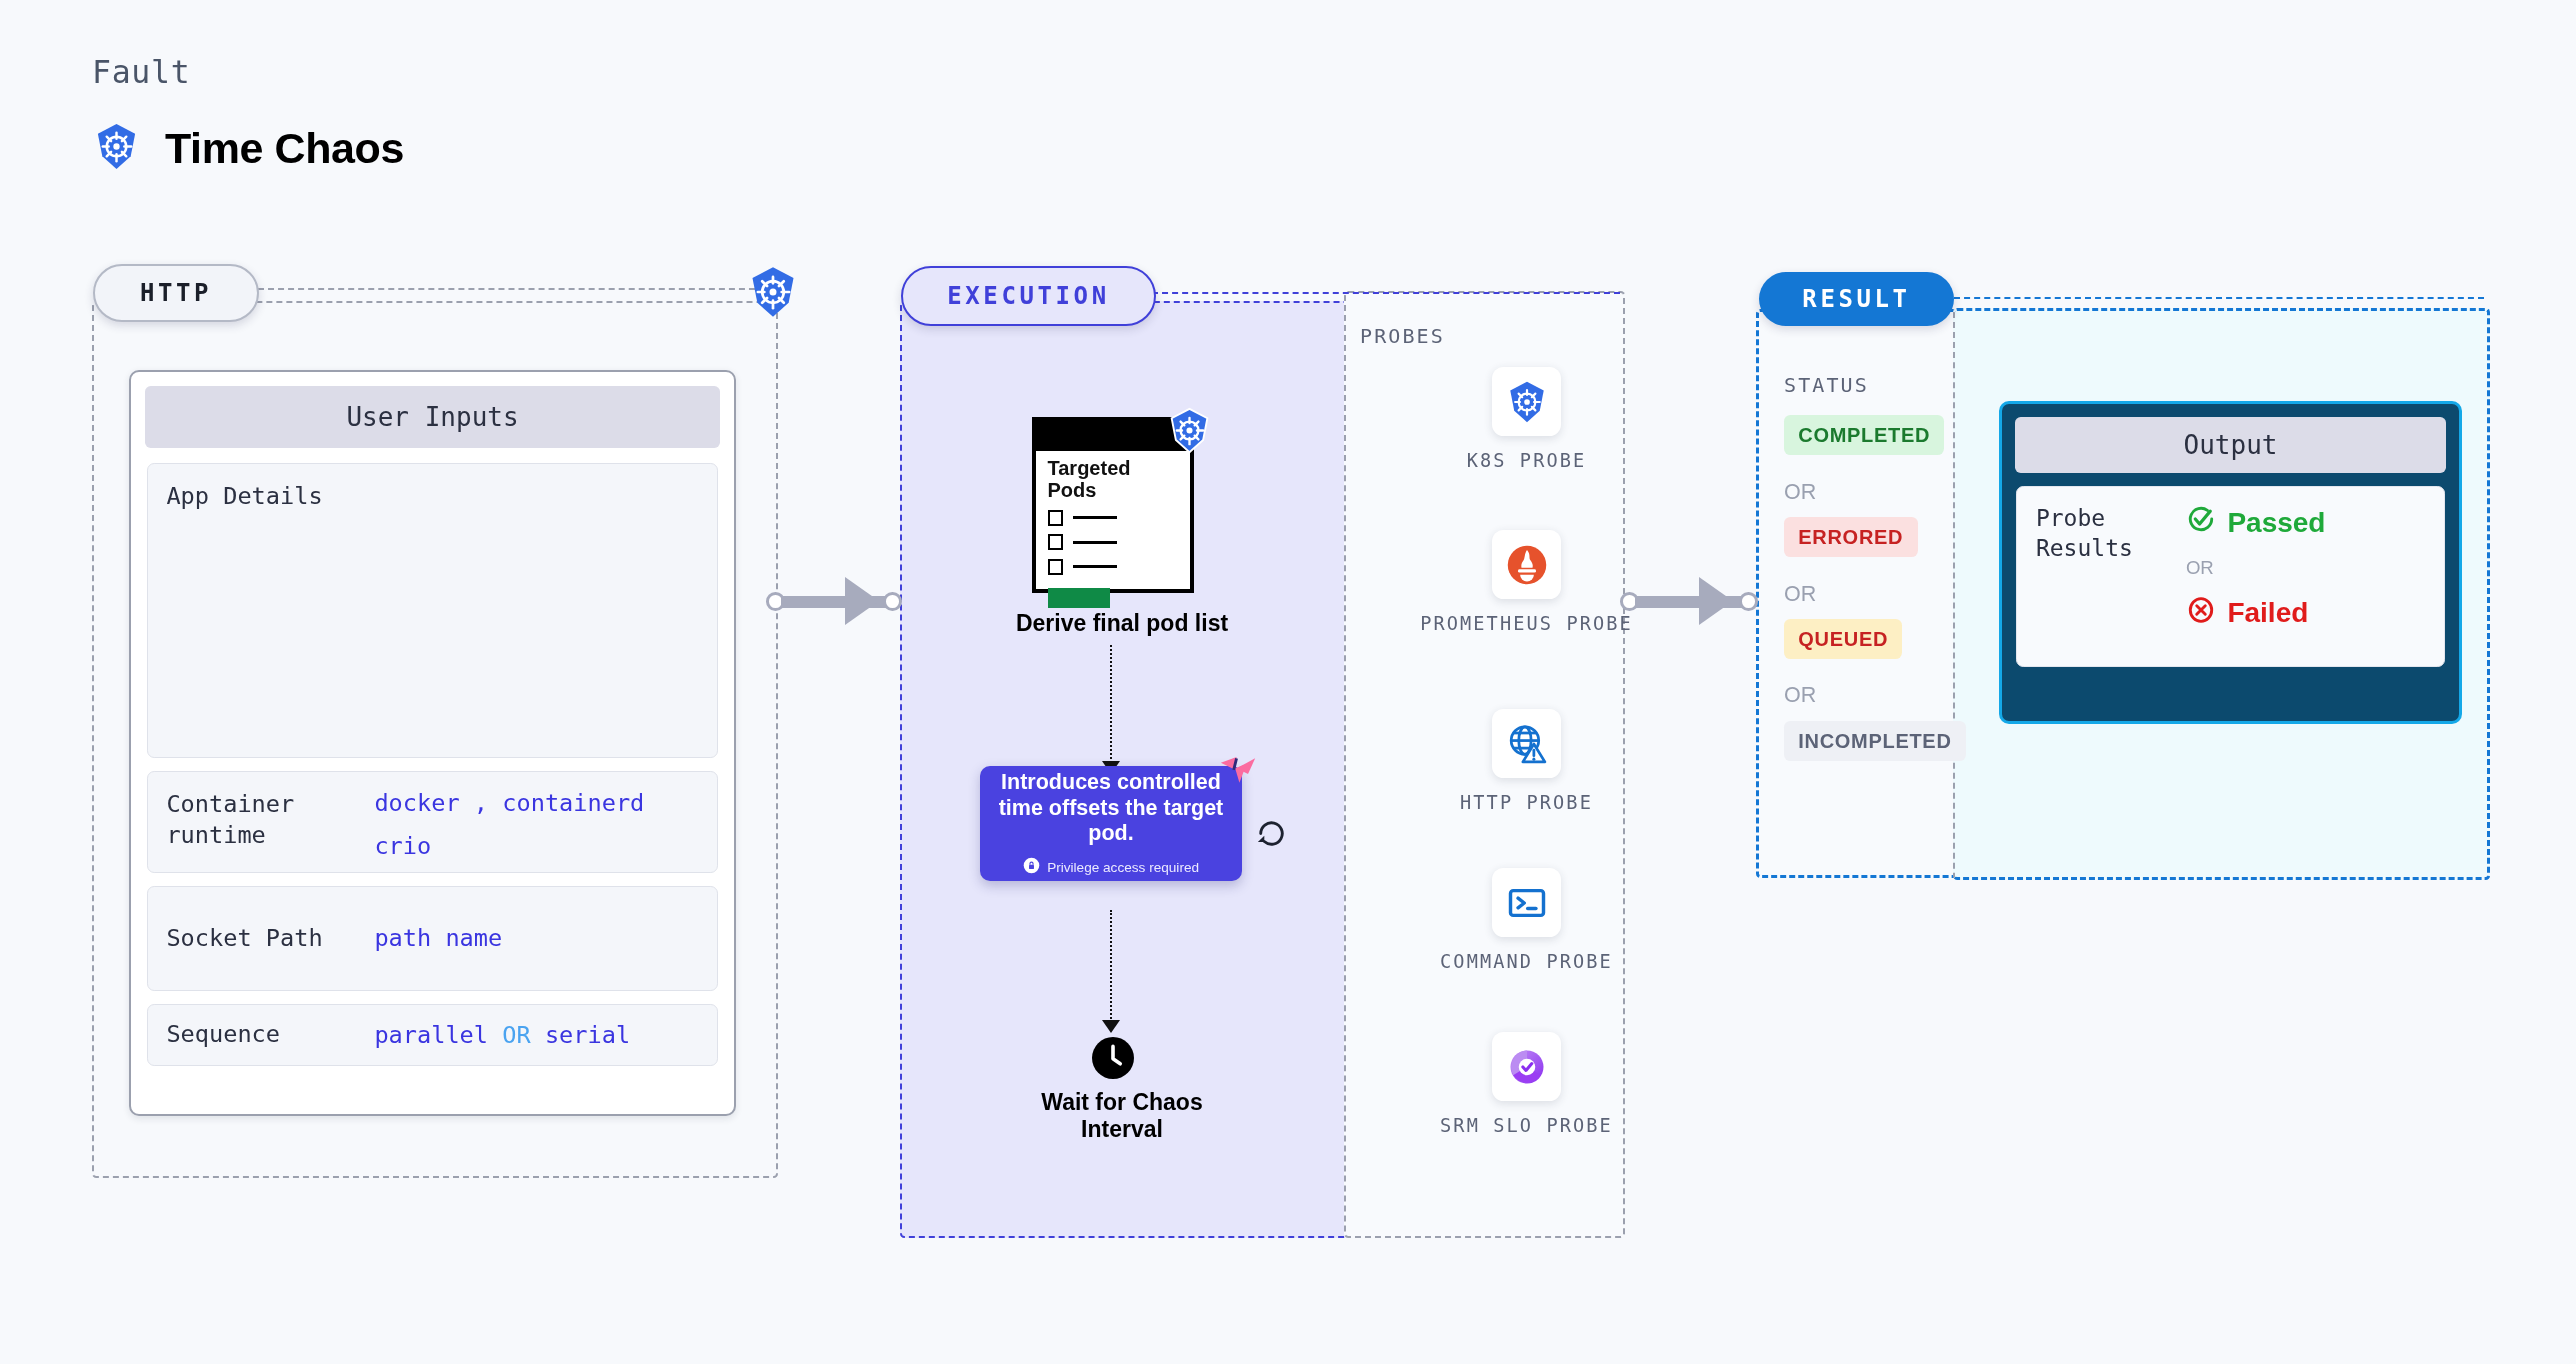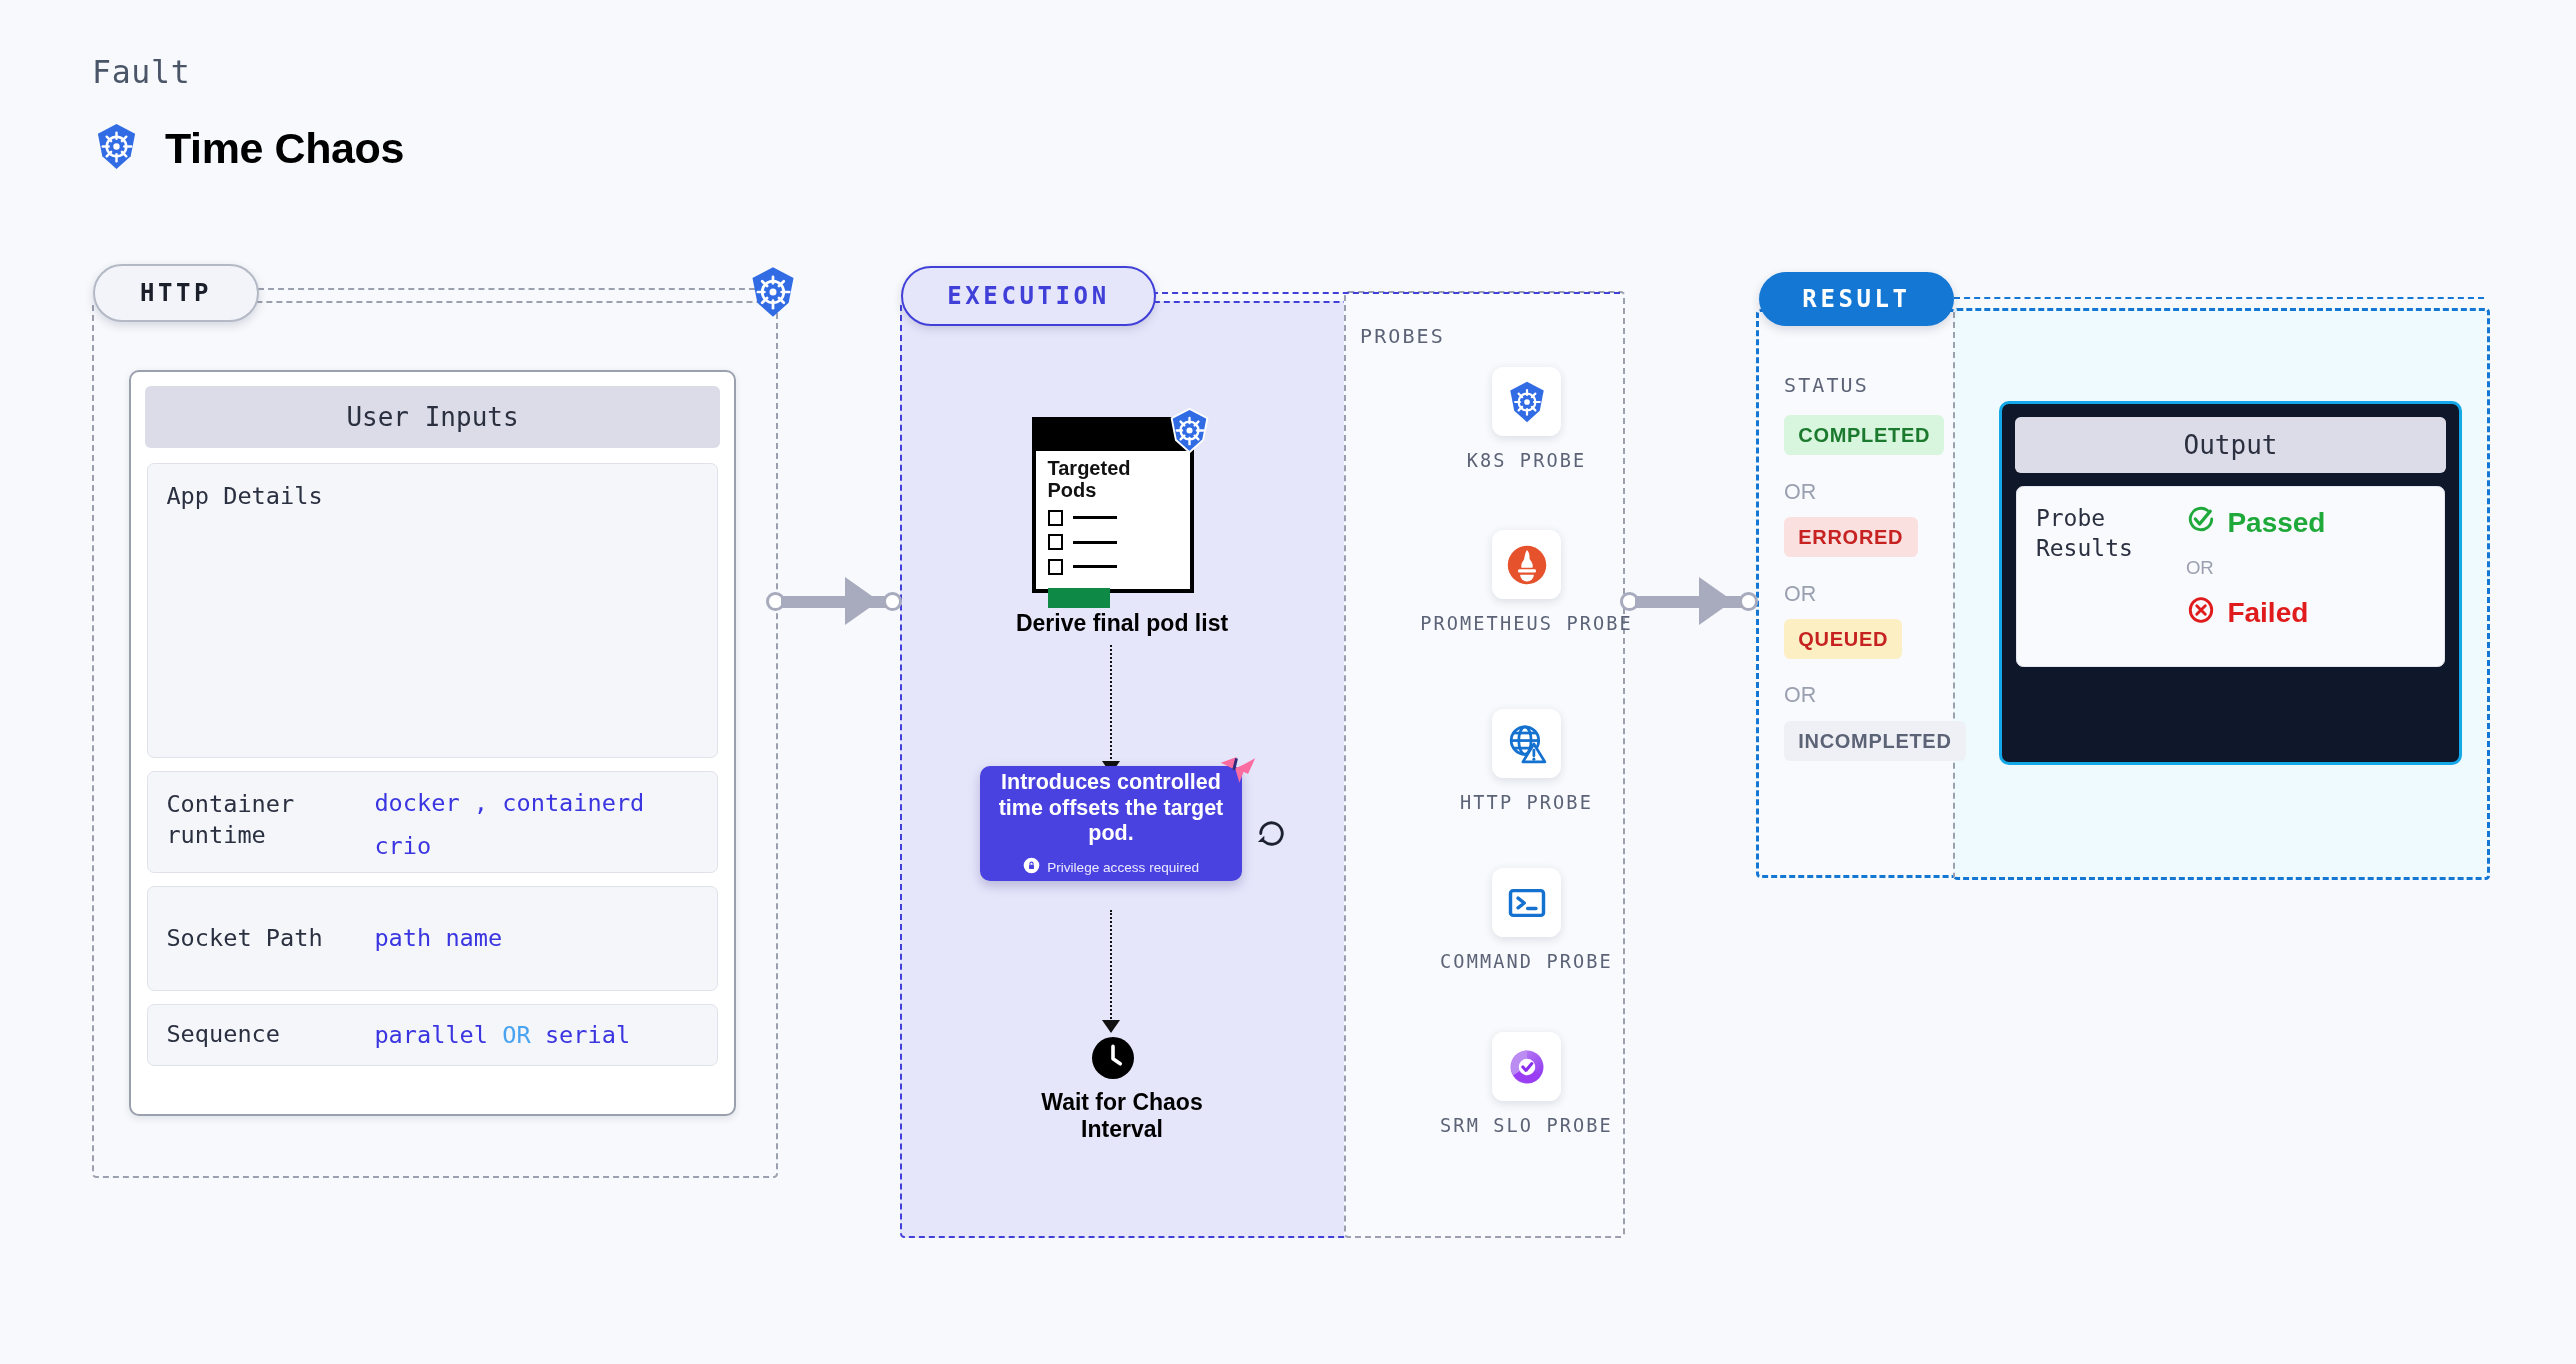--- a/index.html
+++ b/index.html
@@ -122,22 +122,22 @@
   .badge{display:inline-flex;align-items:center;justify-content:center;
     border-radius:6.4px;font-family:"Liberation Sans",sans-serif;font-weight:bold;
     font-size:20px;letter-spacing:0.7px;padding:8.6px 14.3px;}
   .b-completed{background:#d8f5de;color:#1b7a2e;}
   .b-errored{background:#fbe0e0;color:#c62222;}
   .b-queued{background:#fdefc4;color:#c62222;}
   .b-incompleted{background:#eef0f5;color:#5c6377;}
   .or-text{font-family:"Liberation Sans",sans-serif;font-size:21.5px;color:#9aa0b0;}
 
   
-  #output-card{left:1999px;top:401px;width:463px;height:364px;
-    background:#0f172a;border:3.6px solid #14a8e8;border-radius:10px;box-sizing:border-box;}
+  #output-card{left:1999px;top:401px;width:463px;height:323px;
+    background:#0c4a6e;border:3.6px solid #14a8e8;border-radius:10px;box-sizing:border-box;}
   #output-card .card-title{margin:13px;height:56px;}
   .out-row{margin:0 14.3px 14.3px 14.3px;background:#f8fafd;border:1.4px solid #e3e6ee;
     border-radius:7.2px;display:flex;padding:17px 18.6px;box-sizing:border-box;}
   .out-label{font-size:23px;color:#2b3041;width:143px;flex:none;line-height:1.3;}
   .pr-line{display:flex;align-items:center;gap:11.5px;
     font-family:"Liberation Sans",sans-serif;font-weight:bold;font-size:28px;}
   .pr-pass{color:#1fa93a;}
   .pr-fail{color:#e01b1b;}
 
   

